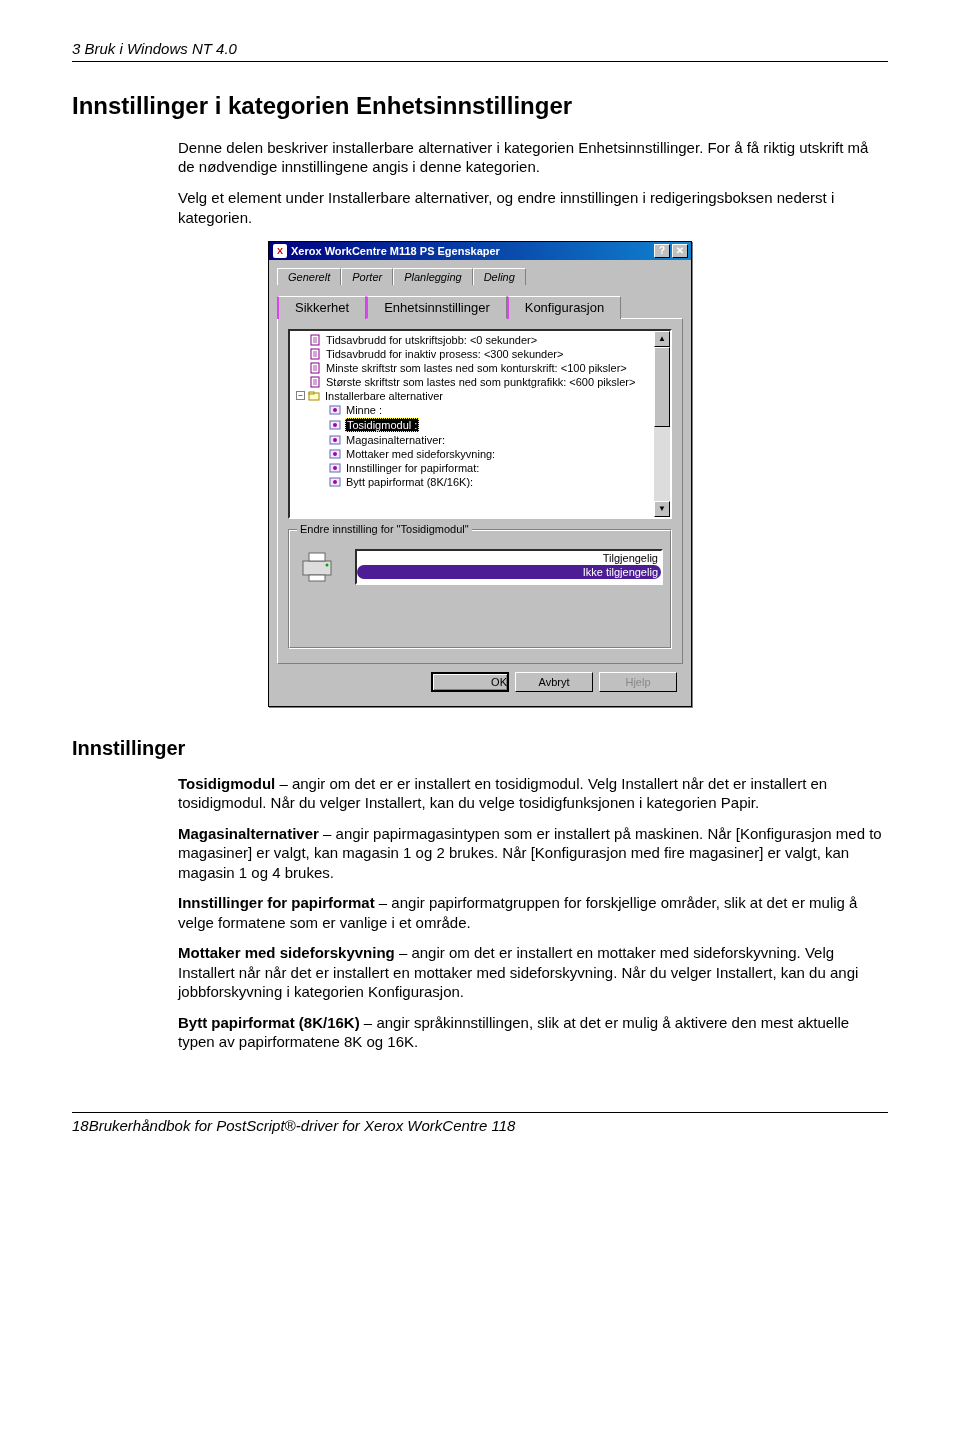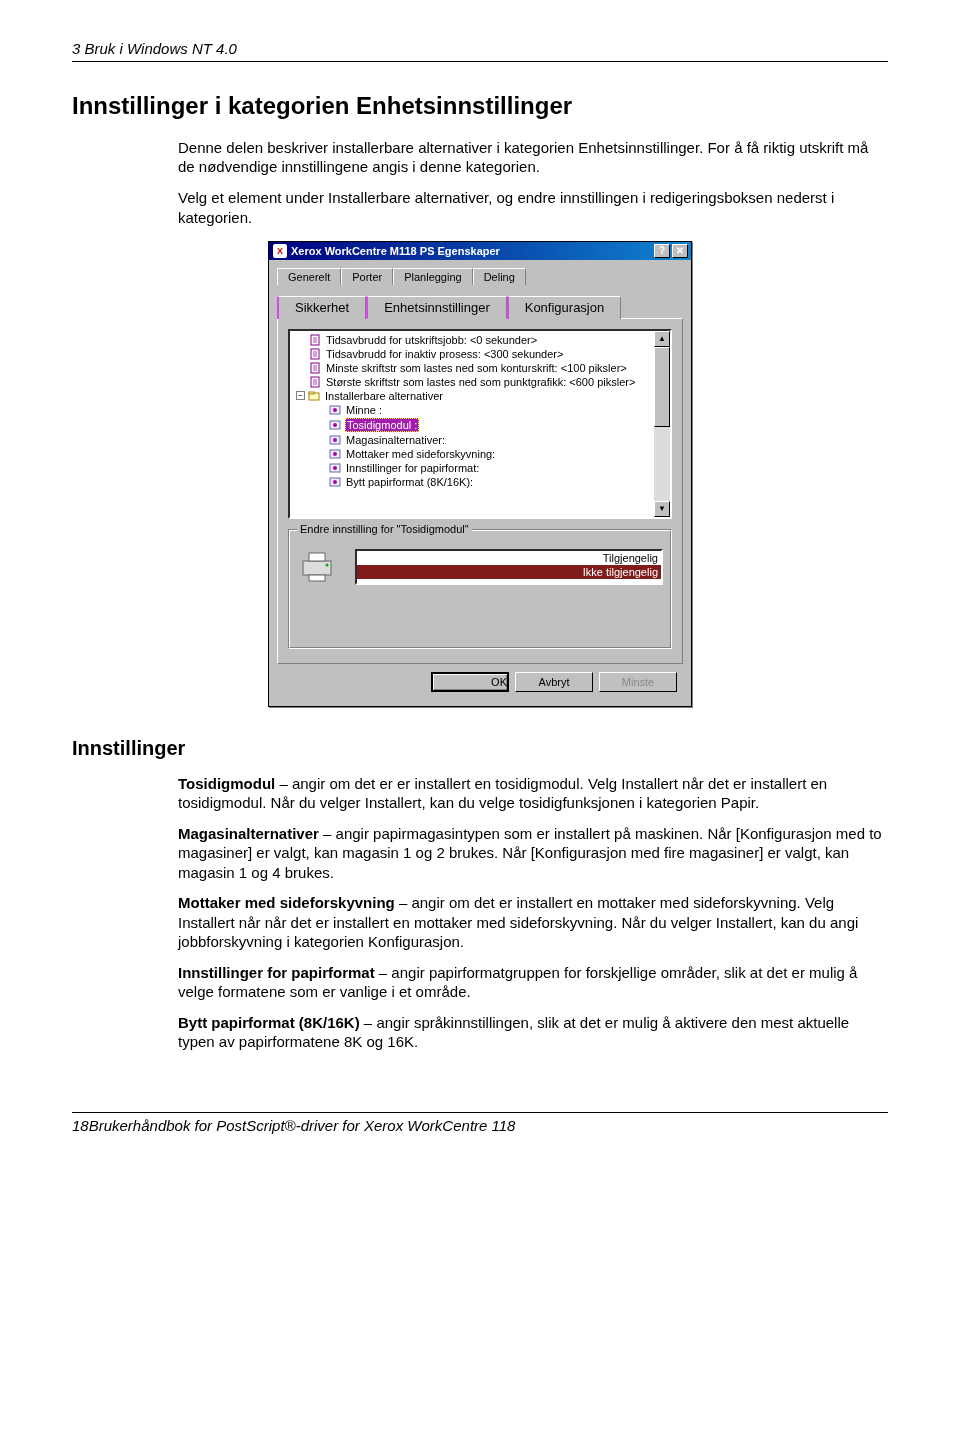--- a/index.html
+++ b/index.html
@@ -14,50 +14,50 @@
 
 
 .dialog { width: 424px; background: #c0c0c0; border: 1px solid #000; box-shadow: 1px 1px 0 #808080; font-family: Tahoma, Arial, sans-serif; font-size: 11px; }
 .titlebar { background: linear-gradient(to right, #000080, #1084d0); color: #fff; padding: 2px 3px 2px 4px; display: flex; align-items: center; }
 .titlebar-icon { width: 14px; height: 14px; background: #fff; margin-right: 4px; display: inline-flex; align-items: center; justify-content: center; font-size: 9px; color: #c00; font-weight: bold; border-radius: 2px; }
 .titlebar-text { font-weight: bold; flex: 1; font-size: 11px; }
 .titlebar-btns { display: flex; gap: 2px; }
 .tbtn { width: 16px; height: 14px; background: #c0c0c0; border: 1px solid #fff; border-right-color: #000; border-bottom-color: #000; font-size: 10px; font-weight: bold; display: flex; align-items: center; justify-content: center; }
 .dialog-body { padding: 8px; }
 
-.tabs-back { display: flex; }
+.tabs-back { display: flex; font-style: italic; }
 .tab-back { background: #c0c0c0; border-top: 1px solid #fff; border-left: 1px solid #fff; border-right: 1px solid #808080; padding: 2px 10px; font-size: 11px; position: relative; }
 .tabs-front { display: flex; margin-top: -1px; }
 .tab-front { background: #c0c0c0; border-top: 1px solid #fff; border-left: 2px solid #d946ef; border-right: 1px solid #808080; padding: 3px 16px; font-size: 13px; margin-top: 12px; }
 .tab-front.active { background: #c0c0c0; border-bottom: 1px solid #c0c0c0; }
 .tab-panel { background: #c0c0c0; border: 1px solid #fff; border-right-color: #808080; border-bottom-color: #808080; padding: 10px 10px 14px 10px; margin-top: -1px; text-align: right; }
 
 .tree-box { background: #fff; border: 2px inset #fff; border-top-color: #808080; border-left-color: #808080; padding: 2px 2px; height: 190px; position: relative; overflow: hidden; }
 .tree-inner { padding-left: 2px; }
 .tree-row { display: flex; align-items: center; padding: 1px 0 1px 2px; font-size: 11px; white-space: nowrap; }
 .lvl1 { padding-left: 14px; }
 .lvl2 { padding-left: 34px; }
 .tree-icon { width: 14px; height: 12px; display: inline-flex; align-items: center; justify-content: center; margin-right: 3px; font-size: 10px; color: #808; }
 .tree-icon svg { width: 12px; height: 12px; }
-.tree-row.selected .tree-label { background: #a21caf; color: #fff; border: 1px dotted #ff0; padding: 0 1px; }
+.tree-row.selected .tree-label { background: #000000; color: #fff; border: 1px dotted #ff0; padding: 0 1px; }
 .tree-row.selected { }
 .tree-label { padding: 0 1px; }
 .expand-box { width: 9px; height: 9px; border: 1px solid #808080; background: #fff; display: inline-flex; align-items: center; justify-content: center; font-size: 8px; line-height: 1; margin-right: 2px; margin-left: -12px; }
 .scrollbar-v { position: absolute; right: 0; top: 0; bottom: 0; width: 16px; background: #dcdcdc; }
 .sb-btn { width: 16px; height: 16px; background: #c0c0c0; border: 1px solid #fff; border-right-color: #000; border-bottom-color: #000; display: flex; align-items: center; justify-content: center; font-size: 8px; }
 .sb-thumb { background: #c0c0c0; border: 1px solid #fff; border-right-color: #000; border-bottom-color: #000; margin: 0; height: 80px; }
 
 .groupbox { border: 1px solid #808080; border-right-color: #fff; border-bottom-color: #fff; padding: 14px 8px 10px 8px; margin-top: 10px; position: relative; height: 120px; }
 .groupbox-inner { border: 1px solid #fff; border-right-color: #808080; border-bottom-color: #808080; position: absolute; inset: 0; pointer-events: none; }
 .groupbox-label { position: absolute; top: -7px; left: 8px; background: #c0c0c0; padding: 0 3px; font-size: 11px; }
 .groupbox-content { display: flex; align-items: center; gap: 18px; padding: 4px 0; }
 .printer-icon { width: 40px; height: 38px; display: flex; align-items: center; justify-content: center; }
 .listbox { flex: 1; background: #fff; border: 2px inset #fff; border-top-color: #808080; border-left-color: #808080; height: 36px; overflow: hidden; }
 .list-item { padding: 1px 3px; font-size: 11px; }
-.list-item.selected { background: #7f1d1d; color: #fff; }
+.list-item.selected { background: #4c1d95; color: #fff; border-radius: 7px; }
 
 .btn-row { display: flex; justify-content: flex-end; gap: 6px; padding: 8px 6px 6px 6px; }
 .btn { background: #c0c0c0; border: 1px solid #fff; border-right-color: #000; border-bottom-color: #000; padding: 3px 0; width: 78px; text-align: center; font-size: 11px; }
 .btn.default { border: 2px solid #000; padding: 2px 0; box-shadow: inset 1px 1px 0 #fff, inset -1px -1px 0 #808080; text-align: right; }
 .btn.disabled { color: #888; }
 
 .subheading { font-size: 20px; font-weight: bold; margin-bottom: 14px; }
 .body-text { margin-left: 106px; font-size: 15px; line-height: 1.3; }
 .body-text p { margin-bottom: 11px; }
 .body-text b { font-weight: bold; }
@@ -226,33 +226,33 @@
               <div class="listbox" id="listbox">
                   <div class="list-item">Tilgjengelig</div>
                   <div class="list-item selected">Ikke tilgjengelig</div>
                 </div>
             </div>
           </div>
         </div>
         <div class="btn-row">
           <div class="btn default">OK</div>
           <div class="btn">Avbryt</div>
-          <div class="btn disabled">Minste</div>
+          <div class="btn disabled">Hjelp</div>
         </div>
       </div>
     </div>
   </div>
 
   <div class="subheading">Innstillinger</div>
 
   <div class="body-text">
     <p><b>Tosidigmodul</b><span> – angir om det er er installert en tosidigmodul. Velg Installert når det er installert en tosidigmodul. Når du velger Installert, kan du velge tosidigfunksjonen i kategorien Papir.</span></p>
     <p><b>Magasinalternativer</b><span> – angir papirmagasintypen som er installert på maskinen. Når [Konfigurasjon med to magasiner] er valgt, kan magasin 1 og 2 brukes. Når [Konfigurasjon med fire magasiner] er valgt, kan magasin 1 og 4 brukes.</span></p>
+    <p><b>Innstillinger for papirformat</b><span> – angir papirformatgruppen for forskjellige områder, slik at det er mulig å velge formatene som er vanlige i et område.</span></p>
     <p><b>Mottaker med sideforskyvning</b><span> – angir om det er installert en mottaker med sideforskyvning. Velg Installert når når det er installert en mottaker med sideforskyvning. Når du velger Installert, kan du angi jobbforskyvning i kategorien Konfigurasjon.</span></p>
-    <p><b>Innstillinger for papirformat</b><span> – angir papirformatgruppen for forskjellige områder, slik at det er mulig å velge formatene som er vanlige i et område.</span></p>
     <p><b>Bytt papirformat (8K/16K)</b><span> – angir språkinnstillingen, slik at det er mulig å aktivere den mest aktuelle typen av papirformatene 8K og 16K.</span></p>
   </div>
 
   <div class="footer-line"></div>
   <div class="footer">
     <span>18</span>
     <span>Brukerhåndbok for PostScript®-driver for Xerox WorkCentre 118</span>
   </div>
 </div>
 

